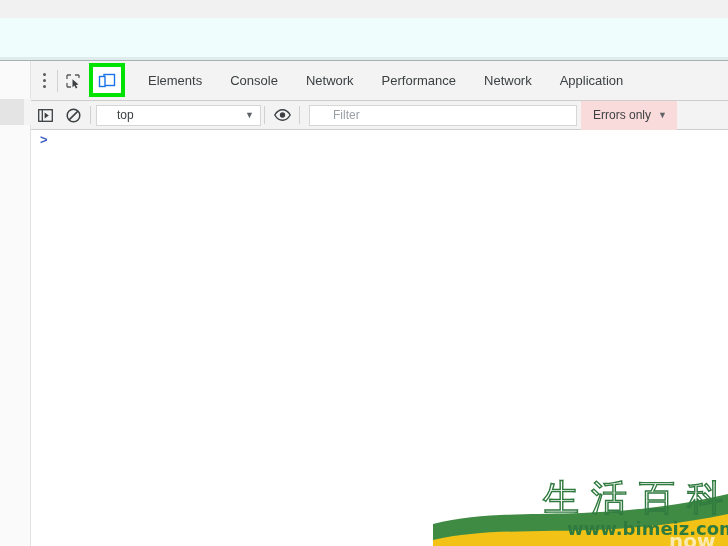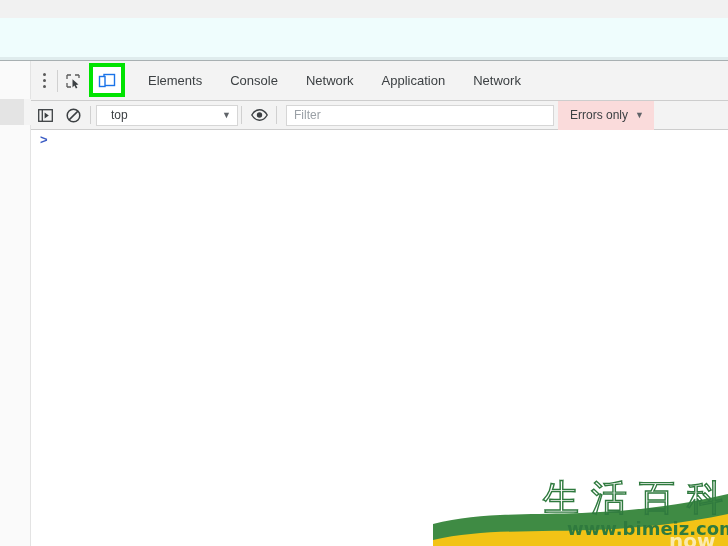--- a/index.html
+++ b/index.html
@@ -97,36 +97,36 @@
     display: flex; align-items: center;
   }
   .ct-icon {
     width: 28px; height: 29px; flex: none;
     display: flex; align-items: center; justify-content: center;
   }
   .ct-sep { width: 1px; height: 18px; background: #d0d0d0; flex: none; margin: 0 3px; }
 
   .ctx-select {
     position: relative;
-    width: 142px; height: 21px; flex: none;
+    width: 165px; height: 21px; flex: none;
     background: #ffffff; border: 1px solid #d6d6d6;
     display: flex; align-items: center;
-    padding: 0 14px;
+    padding: 0 20px;
     font-size: 12px; color: #3c4043;
     margin-left: 2px;
   }
   .ctx-caret {
     position: absolute; right: 6px; top: 50%; transform: translateY(-50%);
     font-size: 9px; color: #5f6368;
   }
 
   .filter-input {
     width: 268px; height: 21px; flex: none;
     background: #ffffff; border: 1px solid #d6d6d6;
-    display: flex; align-items: center; padding: 0 7px;
+    display: flex; align-items: center; padding: 0 23px;
     font-size: 12px; color: #9aa0a6;
     margin-left: 6px;
   }
 
   .level-select {
     position: relative;
     height: 29px; flex: none;
     background: #fadbdb;
     display: flex; align-items: center;
     padding: 0 10px 0 12px;
@@ -222,24 +222,27 @@
         <div class="tab">
             <span>Elements</span>
           </div>
         <div class="tab">
             <span>Console</span>
           </div>
         <div class="tab">
             <span>Network</span>
           </div>
         <div class="tab">
+            <span>Performance</span>
+          </div>
+        <div class="tab">
+            <span>Network</span>
+          </div>
+        <div class="tab">
             <span>Application</span>
-          </div>
-        <div class="tab">
-            <span>Network</span>
           </div>
       </div>
     </div>
 
     <div class="console-toolbar">
 
       <div class="ct-icon">
         <svg width="15" height="13" viewBox="0 0 15 13">
           <rect x="0.7" y="0.7" width="13.6" height="11.6" fill="none" stroke="#3c4043" stroke-width="1.3"></rect>
           <line x1="4.3" y1="0.7" x2="4.3" y2="12.3" stroke="#3c4043" stroke-width="1.3"></line>

